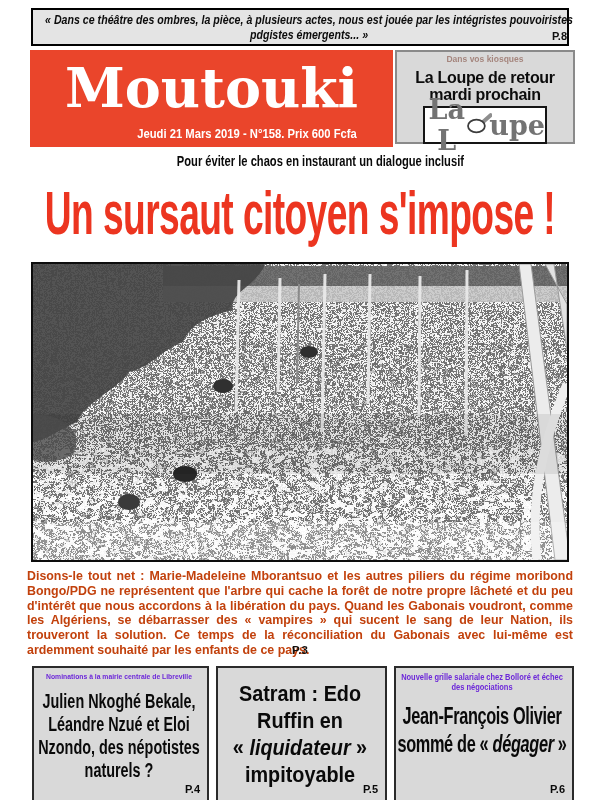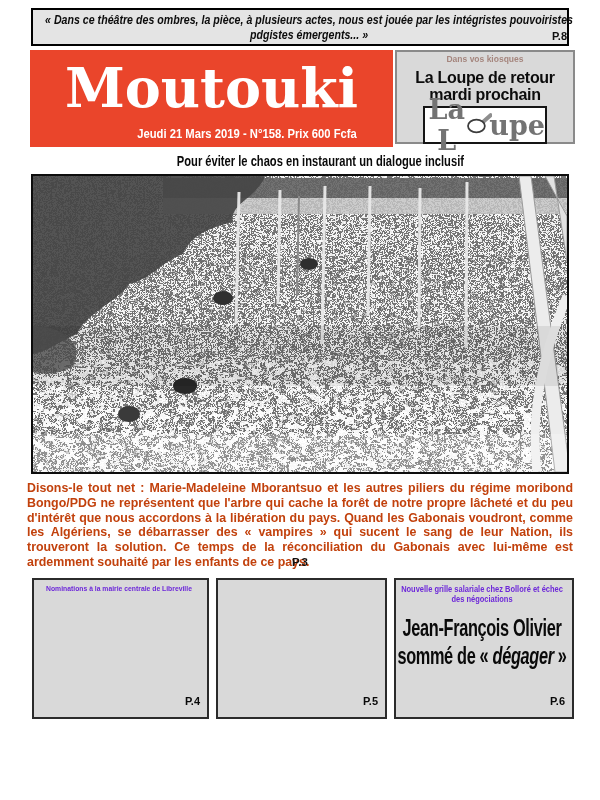--- a/index.html
+++ b/index.html
@@ -101,20 +101,23 @@
           <ellipse cx="14" cy="19" rx="12.5" ry="9.5" fill="#ffffff" stroke="#3c3c3c" stroke-width="2.6"></ellipse>
         </svg>
         <span>upe</span>
       </div>
     </div>
   </div>
 
   <div class="overline-row">
     <span class="overline-inner">Pour éviter le chaos en instaurant un dialogue inclusif</span>
   </div>
+  <h1 class="headline">
+    <span class="headline-inner">Un sursaut citoyen s'impose !</span>
+  </h1>
 
   <div class="photo" role="img" aria-label="Photo noir et blanc d'une foule immense dans la rue, arbres en haut à gauche, poteaux clairs à droite">
     <svg width="534" height="296" viewBox="0 0 534 296" preserveAspectRatio="none">
       <defs>
         <filter id="speck" x="-5%" y="-5%" width="110%" height="110%">
           <feTurbulence type="fractalNoise" baseFrequency="0.42" numOctaves="2" seed="8"></feTurbulence>
           <feColorMatrix type="saturate" values="0"></feColorMatrix>
           <feComponentTransfer>
             <feFuncR type="discrete" tableValues="0.08 0.9 0.25 1 0.15 0.85 1 0.4 1"></feFuncR>
             <feFuncG type="discrete" tableValues="0.08 0.9 0.25 1 0.15 0.85 1 0.4 1"></feFuncG>
@@ -175,24 +178,40 @@
 
   <p class="lede">Disons-le tout net : Marie-Madeleine Mborantsuo et les autres piliers du régime moribond Bongo/PDG ne représentent que l'arbre qui cache la forêt de notre propre lâcheté et du peu d'intérêt que nous accordons à la libération du pays. Quand les Gabonais voudront, comme les Algériens, se débarrasser des « vampires » qui sucent le sang de leur Nation, ils trouveront la solution. Ce temps de la réconciliation du Gabonais avec lui-même est ardemment souhaité par les enfants de ce pays.</p>
   <div class="lede-ref">P.3</div>
 
   <div class="teasers">
 
     <section class="teaser t-left">
       <div class="kicker kicker-left">
         <span class="kicker-inner">Nominations à la mairie centrale de Libreville</span>
       </div>
+      <div class="t-head head-left">
+        <span class="head-inner">
+          <span class="tl">Julien Nkoghé Bekale,</span>
+          <span class="tl">Léandre Nzué et Eloi</span>
+          <span class="tl">Nzondo, des népotistes</span>
+          <span class="tl">naturels ?</span>
+        </span>
+      </div>
       <span class="pref">P.4</span>
     </section>
 
     <section class="teaser t-mid">
+      <div class="t-head head-mid">
+        <span class="head-inner">
+          <span class="tl">Satram : Edo</span>
+          <span class="tl">Ruffin en</span>
+          <span class="tl"><span>« </span><i>liquidateur</i><span> »</span></span>
+          <span class="tl">impitoyable</span>
+        </span>
+      </div>
       <span class="pref">P.5</span>
     </section>
 
     <section class="teaser t-right">
       <div class="kicker kicker-right">
         <span class="kicker-inner">Nouvelle grille salariale chez Bolloré et échec des négociations</span>
       </div>
       <div class="t-head head-right">
         <span class="head-inner">
           <span class="tl">Jean-François Olivier</span>

